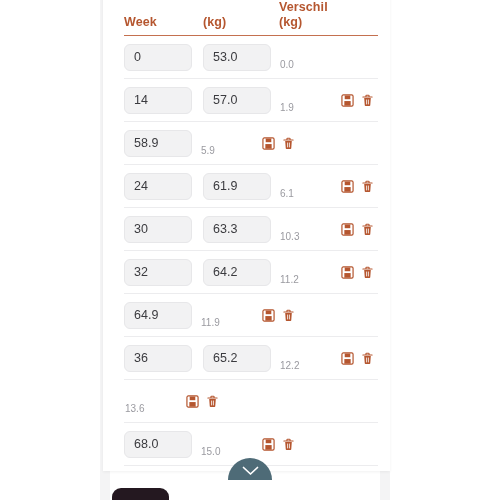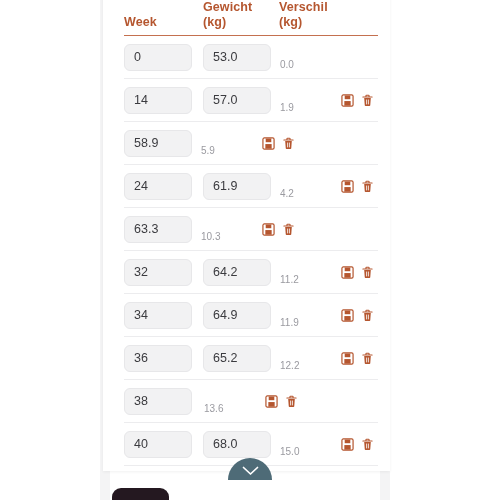--- a/index.html
+++ b/index.html
@@ -164,21 +164,20 @@
 
   <div id="weight-card">
     <div class="wtable">
 
       <div class="thead">
         <div class="th col-week">
           <span class="th-l1"></span>
           <span class="th-l2">Week</span>
         </div>
         <div class="th col-weight">
-          <span class="th-l1">Gewicht</span>
           <span class="th-l2">(kg)</span>
         </div>
         <div class="th col-diff">
           <span class="th-l1">Verschil</span>
           <span class="th-l2">(kg)</span>
         </div>
         <div class="th col-actions"></div>
       </div>
 
       <div id="table-body">
@@ -248,41 +247,44 @@
             </div>
           </div>
           <div class="trow">
             <div class="cell col-week">
               <div class="inp">24</div>
             </div>
             <div class="cell col-weight">
               <div class="inp">61.9</div>
             </div>
             <div class="cell col-diff">
-              <span class="diffval">4.2</span>
-            </div>
-            <div class="cell actions">
-              <span class="iconbtn">
-                <svg width="13" height="13" viewBox="0 0 14 14" fill="none">
-                  <rect x="1" y="1" width="12" height="12" rx="1.5" stroke="#b5562f" stroke-width="1.3"></rect>
-                  <rect x="4" y="1.6" width="6" height="4" fill="#b5562f"></rect>
-                  <rect x="3.6" y="7.6" width="6.8" height="5" fill="#b5562f"></rect>
-                </svg>
-              </span>
-              <span class="iconbtn">
-                <svg width="11" height="13" viewBox="0 0 12 14" fill="none">
-                  <path d="M1 3.2 H11" stroke="#b5562f" stroke-width="1.3" stroke-linecap="round"></path>
-                  <path d="M4.3 3.2 V1.9 a0.6 0.6 0 0 1 0.6 -0.6 h2.2 a0.6 0.6 0 0 1 0.6 0.6 V3.2" stroke="#b5562f" stroke-width="1.2"></path>
-                  <path d="M2.4 4.2 h7.2 l-0.6 8 a0.8 0.8 0 0 1 -0.8 0.7 H3.8 a0.8 0.8 0 0 1 -0.8 -0.7 z" fill="#b5562f"></path>
-                  <path d="M5 6.4 V10.8 M7 6.4 V10.8" stroke="#ffffff" stroke-width="0.9" stroke-linecap="round"></path>
-                </svg>
-              </span>
-            </div>
-          </div>
-          <div class="trow">
+              <span class="diffval">6.1</span>
+            </div>
+            <div class="cell actions">
+              <span class="iconbtn">
+                <svg width="13" height="13" viewBox="0 0 14 14" fill="none">
+                  <rect x="1" y="1" width="12" height="12" rx="1.5" stroke="#b5562f" stroke-width="1.3"></rect>
+                  <rect x="4" y="1.6" width="6" height="4" fill="#b5562f"></rect>
+                  <rect x="3.6" y="7.6" width="6.8" height="5" fill="#b5562f"></rect>
+                </svg>
+              </span>
+              <span class="iconbtn">
+                <svg width="11" height="13" viewBox="0 0 12 14" fill="none">
+                  <path d="M1 3.2 H11" stroke="#b5562f" stroke-width="1.3" stroke-linecap="round"></path>
+                  <path d="M4.3 3.2 V1.9 a0.6 0.6 0 0 1 0.6 -0.6 h2.2 a0.6 0.6 0 0 1 0.6 0.6 V3.2" stroke="#b5562f" stroke-width="1.2"></path>
+                  <path d="M2.4 4.2 h7.2 l-0.6 8 a0.8 0.8 0 0 1 -0.8 0.7 H3.8 a0.8 0.8 0 0 1 -0.8 -0.7 z" fill="#b5562f"></path>
+                  <path d="M5 6.4 V10.8 M7 6.4 V10.8" stroke="#ffffff" stroke-width="0.9" stroke-linecap="round"></path>
+                </svg>
+              </span>
+            </div>
+          </div>
+          <div class="trow">
+            <div class="cell col-week">
+              <div class="inp">30</div>
+            </div>
             <div class="cell col-weight">
               <div class="inp">63.3</div>
             </div>
             <div class="cell col-diff">
               <span class="diffval">10.3</span>
             </div>
             <div class="cell actions">
               <span class="iconbtn">
                 <svg width="13" height="13" viewBox="0 0 14 14" fill="none">
                   <rect x="1" y="1" width="12" height="12" rx="1.5" stroke="#b5562f" stroke-width="1.3"></rect>
@@ -322,23 +324,20 @@
                 <svg width="11" height="13" viewBox="0 0 12 14" fill="none">
                   <path d="M1 3.2 H11" stroke="#b5562f" stroke-width="1.3" stroke-linecap="round"></path>
                   <path d="M4.3 3.2 V1.9 a0.6 0.6 0 0 1 0.6 -0.6 h2.2 a0.6 0.6 0 0 1 0.6 0.6 V3.2" stroke="#b5562f" stroke-width="1.2"></path>
                   <path d="M2.4 4.2 h7.2 l-0.6 8 a0.8 0.8 0 0 1 -0.8 0.7 H3.8 a0.8 0.8 0 0 1 -0.8 -0.7 z" fill="#b5562f"></path>
                   <path d="M5 6.4 V10.8 M7 6.4 V10.8" stroke="#ffffff" stroke-width="0.9" stroke-linecap="round"></path>
                 </svg>
               </span>
             </div>
           </div>
           <div class="trow">
-            <div class="cell col-week">
-              <div class="inp">34</div>
-            </div>
             <div class="cell col-weight">
               <div class="inp">64.9</div>
             </div>
             <div class="cell col-diff">
               <span class="diffval">11.9</span>
             </div>
             <div class="cell actions">
               <span class="iconbtn">
                 <svg width="13" height="13" viewBox="0 0 14 14" fill="none">
                   <rect x="1" y="1" width="12" height="12" rx="1.5" stroke="#b5562f" stroke-width="1.3"></rect>
@@ -378,23 +377,20 @@
                 <svg width="11" height="13" viewBox="0 0 12 14" fill="none">
                   <path d="M1 3.2 H11" stroke="#b5562f" stroke-width="1.3" stroke-linecap="round"></path>
                   <path d="M4.3 3.2 V1.9 a0.6 0.6 0 0 1 0.6 -0.6 h2.2 a0.6 0.6 0 0 1 0.6 0.6 V3.2" stroke="#b5562f" stroke-width="1.2"></path>
                   <path d="M2.4 4.2 h7.2 l-0.6 8 a0.8 0.8 0 0 1 -0.8 0.7 H3.8 a0.8 0.8 0 0 1 -0.8 -0.7 z" fill="#b5562f"></path>
                   <path d="M5 6.4 V10.8 M7 6.4 V10.8" stroke="#ffffff" stroke-width="0.9" stroke-linecap="round"></path>
                 </svg>
               </span>
             </div>
           </div>
           <div class="trow">
-            <div class="cell col-week">
-              <div class="inp">38</div>
-            </div>
             <div class="cell col-diff">
               <span class="diffval">13.6</span>
             </div>
             <div class="cell actions">
               <span class="iconbtn">
                 <svg width="13" height="13" viewBox="0 0 14 14" fill="none">
                   <rect x="1" y="1" width="12" height="12" rx="1.5" stroke="#b5562f" stroke-width="1.3"></rect>
                   <rect x="4" y="1.6" width="6" height="4" fill="#b5562f"></rect>
                   <rect x="3.6" y="7.6" width="6.8" height="5" fill="#b5562f"></rect>
                 </svg>
@@ -403,23 +399,20 @@
                 <svg width="11" height="13" viewBox="0 0 12 14" fill="none">
                   <path d="M1 3.2 H11" stroke="#b5562f" stroke-width="1.3" stroke-linecap="round"></path>
                   <path d="M4.3 3.2 V1.9 a0.6 0.6 0 0 1 0.6 -0.6 h2.2 a0.6 0.6 0 0 1 0.6 0.6 V3.2" stroke="#b5562f" stroke-width="1.2"></path>
                   <path d="M2.4 4.2 h7.2 l-0.6 8 a0.8 0.8 0 0 1 -0.8 0.7 H3.8 a0.8 0.8 0 0 1 -0.8 -0.7 z" fill="#b5562f"></path>
                   <path d="M5 6.4 V10.8 M7 6.4 V10.8" stroke="#ffffff" stroke-width="0.9" stroke-linecap="round"></path>
                 </svg>
               </span>
             </div>
           </div>
           <div class="trow">
-            <div class="cell col-week">
-              <div class="inp">40</div>
-            </div>
             <div class="cell col-weight">
               <div class="inp">68.0</div>
             </div>
             <div class="cell col-diff">
               <span class="diffval">15.0</span>
             </div>
             <div class="cell actions">
               <span class="iconbtn">
                 <svg width="13" height="13" viewBox="0 0 14 14" fill="none">
                   <rect x="1" y="1" width="12" height="12" rx="1.5" stroke="#b5562f" stroke-width="1.3"></rect>

